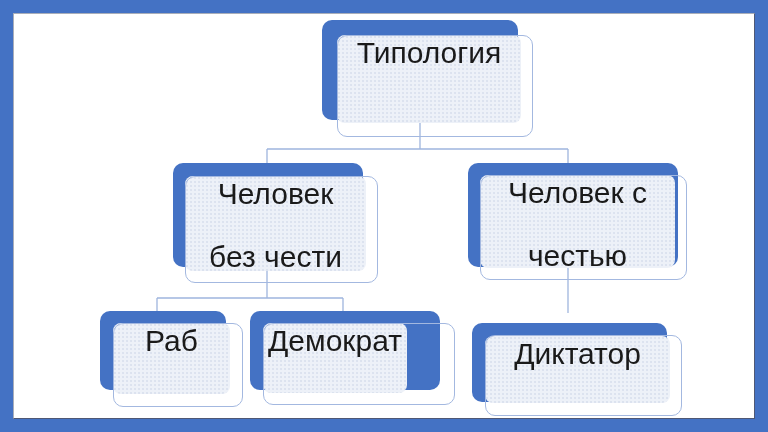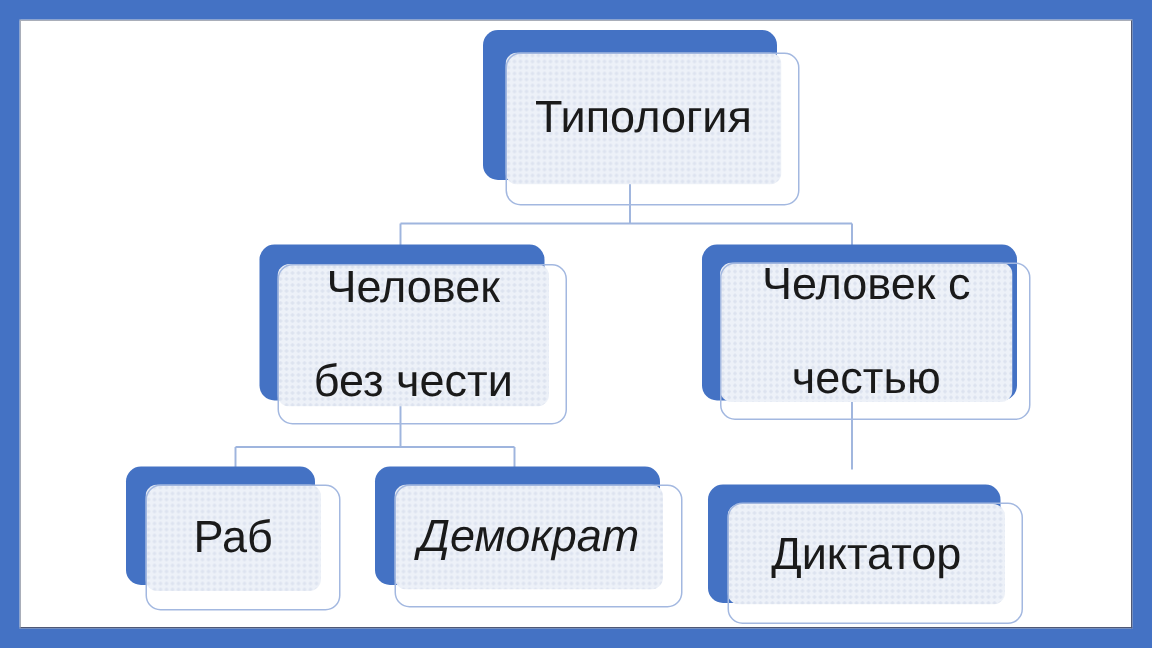--- a/index.html
+++ b/index.html
@@ -62,21 +62,21 @@
     background-color: #EDF1F8;
     background-image: radial-gradient(rgba(110,130,180,0.13) 1px, transparent 1.2px);
     background-size: 4px 4px;
     border-radius: 8px;
   }
   .label {
     position: absolute;
     display: flex;
     flex-direction: column;
     align-items: center;
-    justify-content: center;
+    justify-content: flex-start;
     text-align: center;
     font-size: 30px;
     line-height: 36px;
     color: #1A1A1A;
     z-index: 2;
     gap: 27px;
   }
 
   
   .n-root            { left: 322px; top: 20px;  width: 212px; height: 118px; }
@@ -90,31 +90,31 @@
   .n-nohonor .outline { left: 12px;  top: 13px;  width: 193px; height: 107px; }
   .n-nohonor .fill,
   .n-nohonor .label   { left: 12px;  top: 13px;  width: 181px; height: 95px; }
 
   .n-withhonor          { left: 468px; top: 163px; width: 220px; height: 118px; }
   .n-withhonor .back    { left: 0;     top: 0;     width: 210px; height: 104px; }
   .n-withhonor .outline { left: 12px;  top: 12px;  width: 207px; height: 105px; }
   .n-withhonor .fill,
   .n-withhonor .label   { left: 12px;  top: 12px;  width: 195px; height: 93px; }
 
-  .n-slave          { left: 84px;  top: 311px; width: 144px; height: 97px; padding-left: 43px; }
+  .n-slave          { left: 100px;  top: 311px; width: 144px; height: 97px; padding-left: 43px; }
   .n-slave .back    { left: 0;     top: 0;     width: 126px; height: 79px; }
   .n-slave .outline { left: 13px;  top: 12px;  width: 130px; height: 84px; }
   .n-slave .fill,
   .n-slave .label   { left: 13px;  top: 12px;  width: 117px; height: 71px; }
 
   .n-democrat          { left: 250px; top: 311px; width: 206px; height: 95px; }
   .n-democrat .back    { left: 0;     top: 0;     width: 190px; height: 79px; }
   .n-democrat .outline { left: 13px;  top: 12px;  width: 192px; height: 82px; }
   .n-democrat .fill,
-  .n-democrat .label   { left: 13px;  top: 12px;  width: 179px; height: 70px; font-style: italic; }
+  .n-democrat .label   { left: 13px;  top: 12px;  width: 144px; height: 70px; }
 
   .n-dictator          { left: 472px; top: 323px; width: 211px; height: 94px; }
   .n-dictator .back    { left: 0;     top: 0;     width: 195px; height: 79px; }
   .n-dictator .outline { left: 13px;  top: 12px;  width: 197px; height: 81px; }
   .n-dictator .fill,
   .n-dictator .label   { left: 13px;  top: 13px;  width: 185px; height: 67px; }
 </style>
 </head>
 <body>
 

